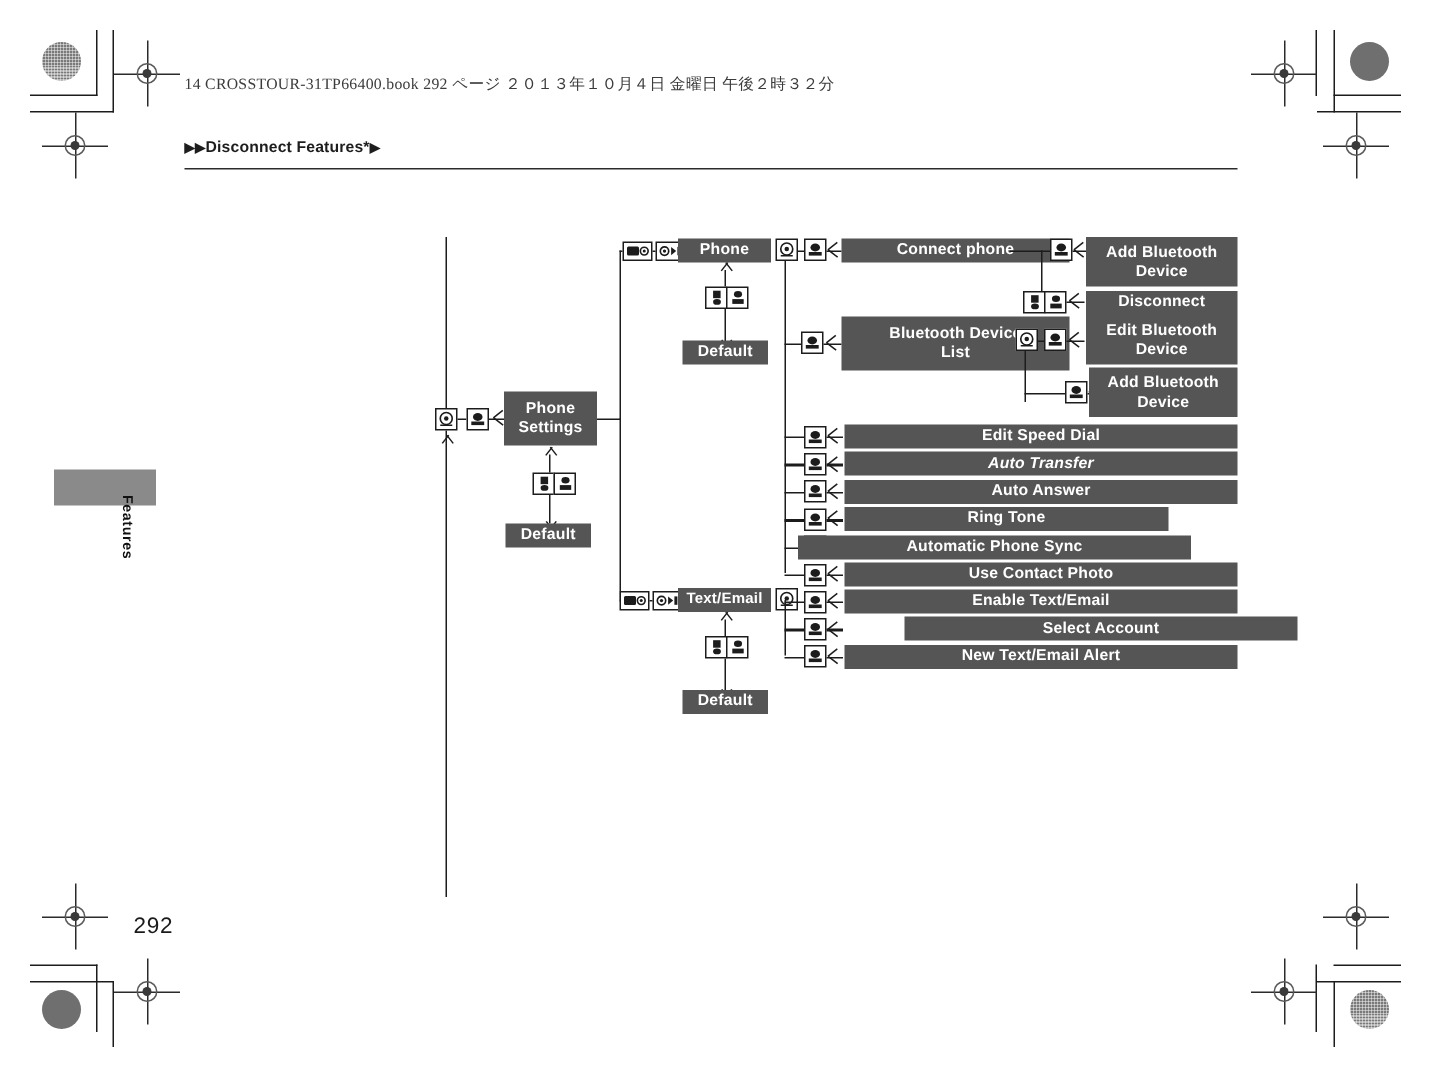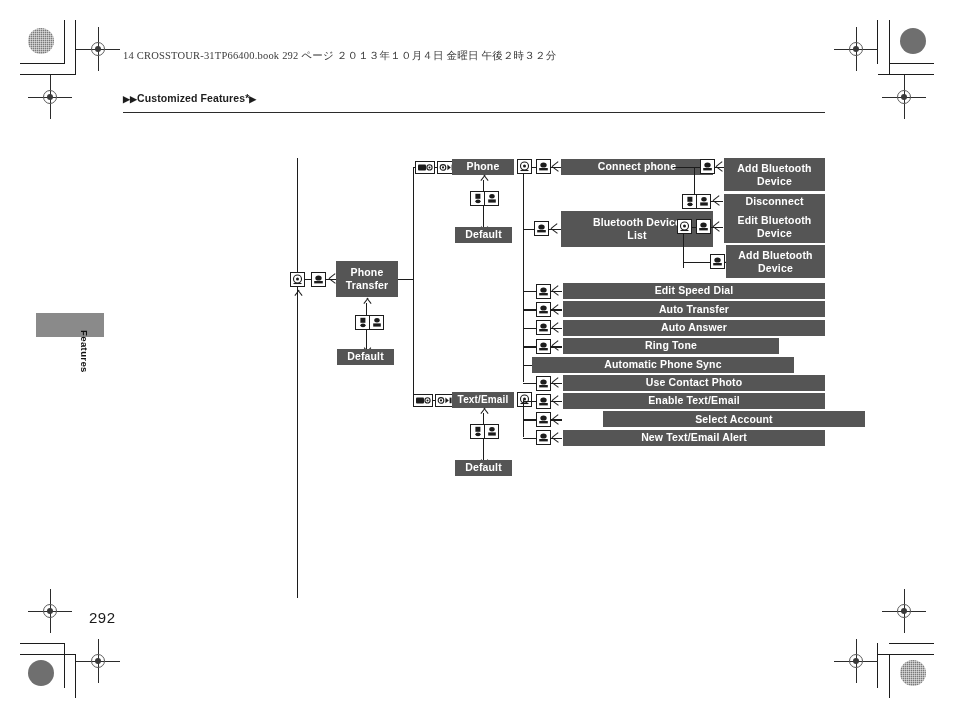--- a/index.html
+++ b/index.html
@@ -196,21 +196,21 @@
   <div class="mark crosshair" style="left:843px;top:648px;">
     <div class="hl"></div>
       <div class="vl"></div>
       <div class="ring"></div>
       <div class="dot"></div>
   </div>
 
   <div class="hdr-line" style="left:123px;top:49px;">14 CROSSTOUR-31TP66400.book   292 ページ   ２０１３年１０月４日   金曜日   午後２時３２分</div>
 
   <div class="breadcrumb">
-    <span class="tri">▶▶</span><span>Customized Features</span><span>*</span><span class="tri">▶</span>
+    <span class="tri">▶▶</span><span>Disconnect Features</span><span>*</span><span class="tri">▶</span>
   </div>
   <div class="rule"></div>
 
   <div class="sidetab"></div>
   <div class="sidetext">Features</div>
 
   <div class="pageno">292</div>
 
   <div>
 
@@ -230,21 +230,21 @@
       <svg width="11" height="11" viewBox="0 0 11 11">
           <ellipse cx="5.5" cy="4" rx="3.2" ry="2.6" fill="#1c1c1c"></ellipse>
           <rect x="1.2" y="7" width="8.6" height="2.4" fill="#1c1c1c"></rect>
         </svg>
     </div>
     <div class="line hline" style="left:326px;top:279px;width:10px;"></div>
     <div class="arrow" style="left:329px;top:273px;"></div>
 
     <div class="node two" style="left:336px;top:261px;width:62px;height:36px;">
       <span><span>Phone</span><br>
-      <span>Transfer</span></span>
+      <span>Settings</span></span>
     </div>
 
     <div class="line vline" style="left:366px;top:303px;height:46px;"></div>
     <div class="arrow-up" style="left:361px;top:299px;"></div>
     <div class="arrow-dn" style="left:361px;top:343px;"></div>
     <div class="chip" style="left:355px;top:315px;">
       <svg width="10" height="11" viewBox="0 0 10 11">
           <rect x="2.4" y="0.8" width="5" height="5" fill="#1c1c1c"></rect>
           <ellipse cx="5" cy="8.3" rx="2.6" ry="1.9" fill="#1c1c1c"></ellipse>
         </svg>
@@ -454,21 +454,21 @@
         <div class="node" style="left:563px;top:283px;width:262px;height:16px;">Edit Speed Dial</div>
         <div class="line hline" style="left:523px;top:309.4px;width:14px;"></div>
         <div class="chip" style="left:536px;top:301.9px;">
           <svg width="11" height="11" viewBox="0 0 11 11">
             <ellipse cx="5.5" cy="4" rx="3.2" ry="2.6" fill="#1c1c1c"></ellipse>
             <rect x="1.2" y="7" width="8.6" height="2.4" fill="#1c1c1c"></rect>
           </svg>
         </div>
         <div class="line hline" style="left:551px;top:309.4px;width:11px;"></div>
         <div class="arrow" style="left:552px;top:303.4px;"></div>
-        <div class="node" style="left:563px;top:301.4px;width:262px;height:16px;">Auto Transfer</div>
+        <div class="node" style="left:563px;top:301.4px;width:262px;height:16px;font-style:italic;">Auto Transfer</div>
         <div class="line hline" style="left:523px;top:327.8px;width:14px;"></div>
         <div class="chip" style="left:536px;top:320.3px;">
           <svg width="11" height="11" viewBox="0 0 11 11">
             <ellipse cx="5.5" cy="4" rx="3.2" ry="2.6" fill="#1c1c1c"></ellipse>
             <rect x="1.2" y="7" width="8.6" height="2.4" fill="#1c1c1c"></rect>
           </svg>
         </div>
         <div class="line hline" style="left:551px;top:327.8px;width:11px;"></div>
         <div class="arrow" style="left:552px;top:321.8px;"></div>
         <div class="node" style="left:563px;top:319.8px;width:262px;height:16px;">Auto Answer</div>

